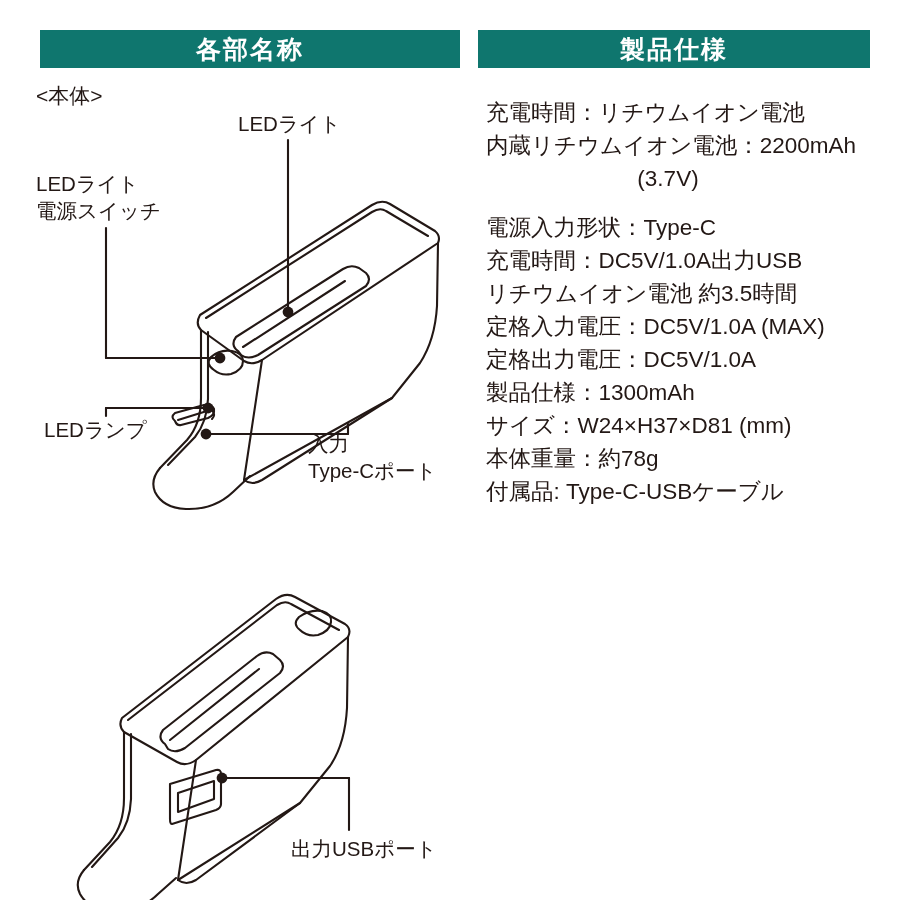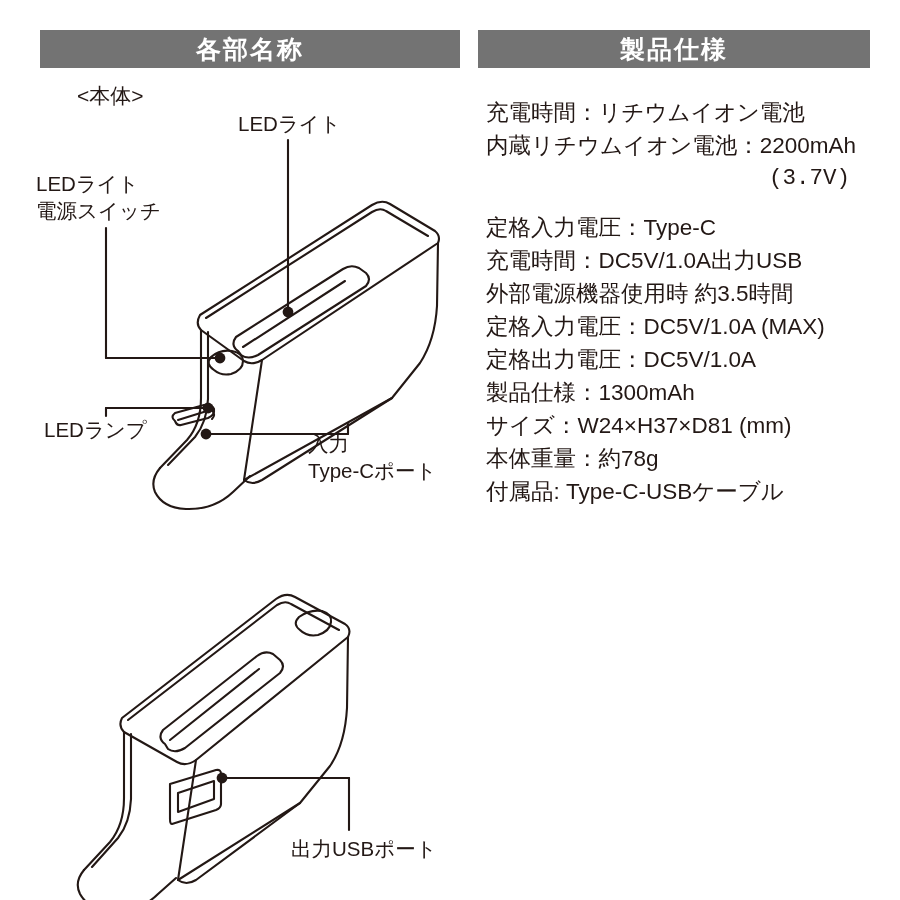--- a/index.html
+++ b/index.html
@@ -15,21 +15,21 @@
     font-family: "Liberation Sans", "DejaVu Sans", sans-serif;
     color: #231815;
     -webkit-font-smoothing: antialiased;
   }
 
   .page { position: absolute; inset: 0; }
 
   
   .hdr {
     position: absolute;
-    background: #737373;
+    background: #0f766e;
     color: #ffffff;
     display: flex;
     align-items: center;
     justify-content: center;
     font-size: 25px;
     font-weight: bold;
     letter-spacing: 2px;
   }
   .hdr-left  { left: 40px;  top: 30px; width: 420px; height: 38px; }
   .hdr-right { left: 478px; top: 30px; width: 392px; height: 38px; }
@@ -48,32 +48,32 @@
     left: 486px;
     top: 96px;
     width: 400px;
   }
   .spec-line {
     font-size: 22.5px;
     line-height: 33px;
     white-space: nowrap;
     color: #231815;
   }
-  .spec-line.indent { text-align: right; padding-right: 36px; font-family: Liberation Mono, monospace; }
+  .spec-line.indent { text-align: center; padding-right: 36px; }
   .spec-gap { height: 16px; }
 
   
   .lbl {
     position: absolute;
     font-size: 20.5px;
     line-height: 27px;
     color: #231815;
     white-space: nowrap;
   }
-  .lbl-body      { left: 36px;  top: 14px;  font-size: 21px; margin-left: 41px; }
+  .lbl-body      { left: 36px;  top: 14px;  font-size: 21px; }
   .lbl-ledlight  { left: 238px; top: 42px; }
   .lbl-switch    { left: 36px;  top: 102px; }
   .lbl-lamp      { left: 44px;  top: 348px; }
   .lbl-input     { left: 308px; top: 362px; }
   .lbl-usbout    { left: 291px; top: 767px; }
 </style>
 </head>
 <body>
 
 <div class="page">
@@ -196,23 +196,23 @@
 
       </g>
     </svg>
   </div>
 
   <div class="spec-col">
     <div class="spec-line">充電時間：リチウムイオン電池</div>
     <div class="spec-line">内蔵リチウムイオン電池：2200mAh</div>
     <div class="spec-line indent">(3.7V)</div>
     <div class="spec-gap"></div>
-    <div class="spec-line">定格入力電圧：Type-C</div>
+    <div class="spec-line">電源入力形状：Type-C</div>
     <div class="spec-line">充電時間：DC5V/1.0A出力USB</div>
-    <div class="spec-line">外部電源機器使用時 約3.5時間</div>
+    <div class="spec-line">リチウムイオン電池 約3.5時間</div>
     <div class="spec-line">定格入力電圧：DC5V/1.0A (MAX)</div>
     <div class="spec-line">定格出力電圧：DC5V/1.0A</div>
     <div class="spec-line">製品仕様：1300mAh</div>
     <div class="spec-line">サイズ：W24×H37×D81 (mm)</div>
     <div class="spec-line">本体重量：約78g</div>
     <div class="spec-line">付属品: Type-C-USBケーブル</div>
   </div>
 
 </div>
 

